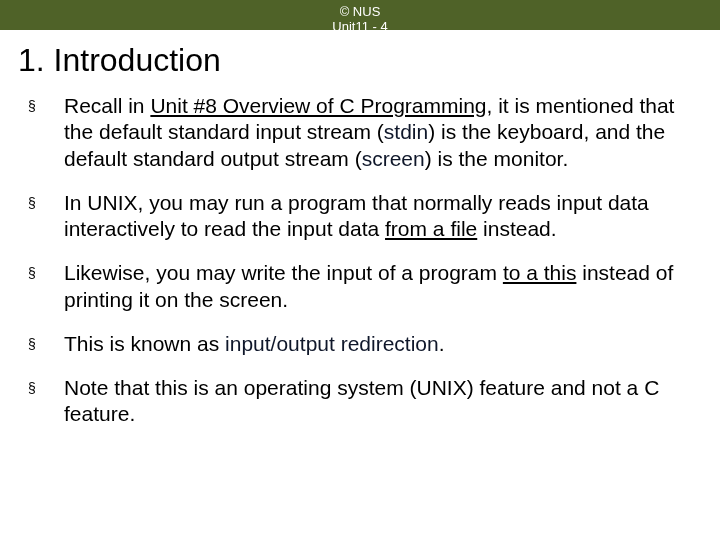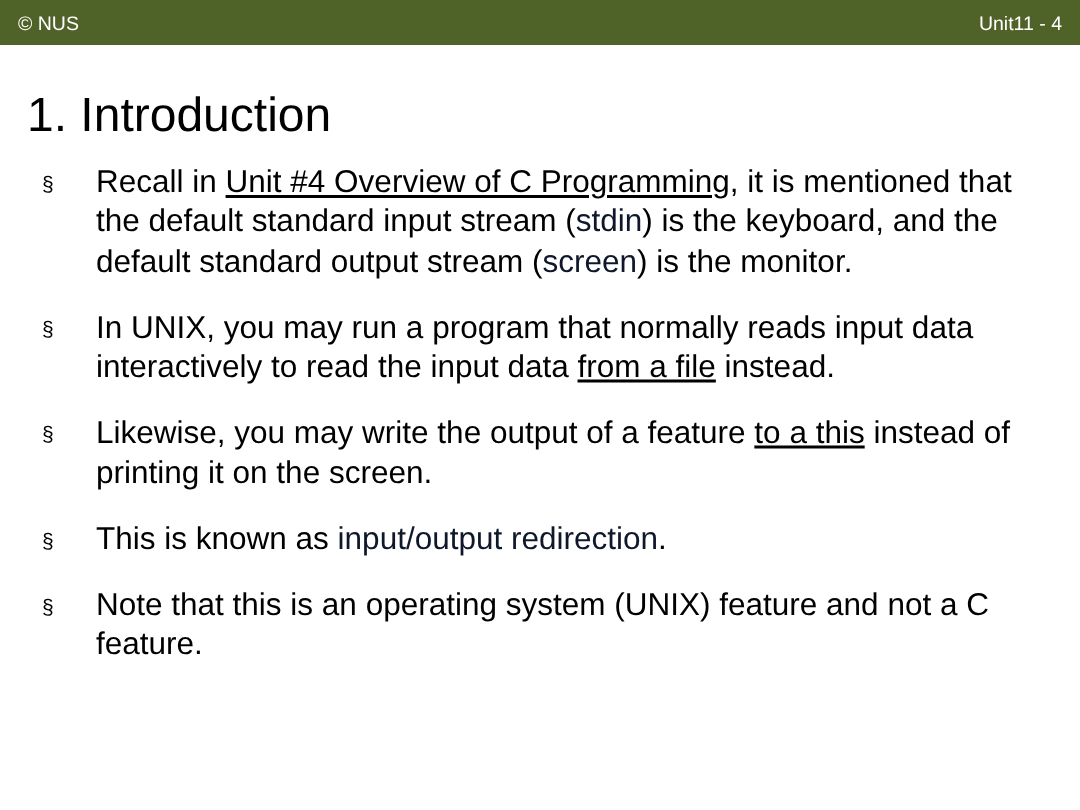--- a/index.html
+++ b/index.html
@@ -13,35 +13,36 @@
   }
   .header {
     background: #4f6228;
     color: #ffffff;
     display: flex;
     align-items: center;
     justify-content: space-between;
     padding: 4px 12px;
     font-size: 13px;
     height: 22px;
+    flex-direction: column;
   }
   .header .left {
     flex: 0 0 auto;
   }
   .header .center {
     flex: 1 1 auto;
     text-align: center;
   }
   .header .right {
     flex: 0 0 auto;
   }
   .title {
     font-size: 32px;
     color: #000000;
-    margin: 28px 0 14px 18px;
+    margin: 12px 0 14px 18px;
   }
   .content {
     padding: 0 28px 0 28px;
   }
   .bullet-item {
     display: flex;
     align-items: flex-start;
     margin-bottom: 18px;
     font-size: 21px;
     line-height: 1.25;
@@ -70,35 +71,35 @@
   <span class="right">Unit11 - 4</span>
 </div>
 
 <div class="title">1. Introduction</div>
 
 <div class="content">
 
   <div class="bullet-item">
     <div class="bullet-marker">§</div>
     <div class="bullet-text">
-      <span>Recall in </span><span class="underline">Unit #4 Overview of C Programming</span><span>, it is mentioned that the default standard input stream (</span><span class="keyword">stdin</span><span>) is the keyboard, and the default standard output stream (</span><span class="keyword">screen</span><span>) is the monitor.</span>
+      <span>Recall in </span><span class="underline">Unit #8 Overview of C Programming</span><span>, it is mentioned that the default standard input stream (</span><span class="keyword">stdin</span><span>) is the keyboard, and the default standard output stream (</span><span class="keyword">screen</span><span>) is the monitor.</span>
     </div>
   </div>
 
   <div class="bullet-item">
     <div class="bullet-marker">§</div>
     <div class="bullet-text">
       <span>In UNIX, you may run a program that normally reads input data interactively to read the input data </span><span class="underline">from a file</span><span> instead.</span>
     </div>
   </div>
 
   <div class="bullet-item">
     <div class="bullet-marker">§</div>
     <div class="bullet-text">
-      <span>Likewise, you may write the output of a feature </span><span class="underline">to a this</span><span> instead of printing it on the screen.</span>
+      <span>Likewise, you may write the input of a program </span><span class="underline">to a this</span><span> instead of printing it on the screen.</span>
     </div>
   </div>
 
   <div class="bullet-item">
     <div class="bullet-marker">§</div>
     <div class="bullet-text">
       <span>This is known as </span><span class="keyword">input/output redirection</span><span>.</span>
     </div>
   </div>
 

